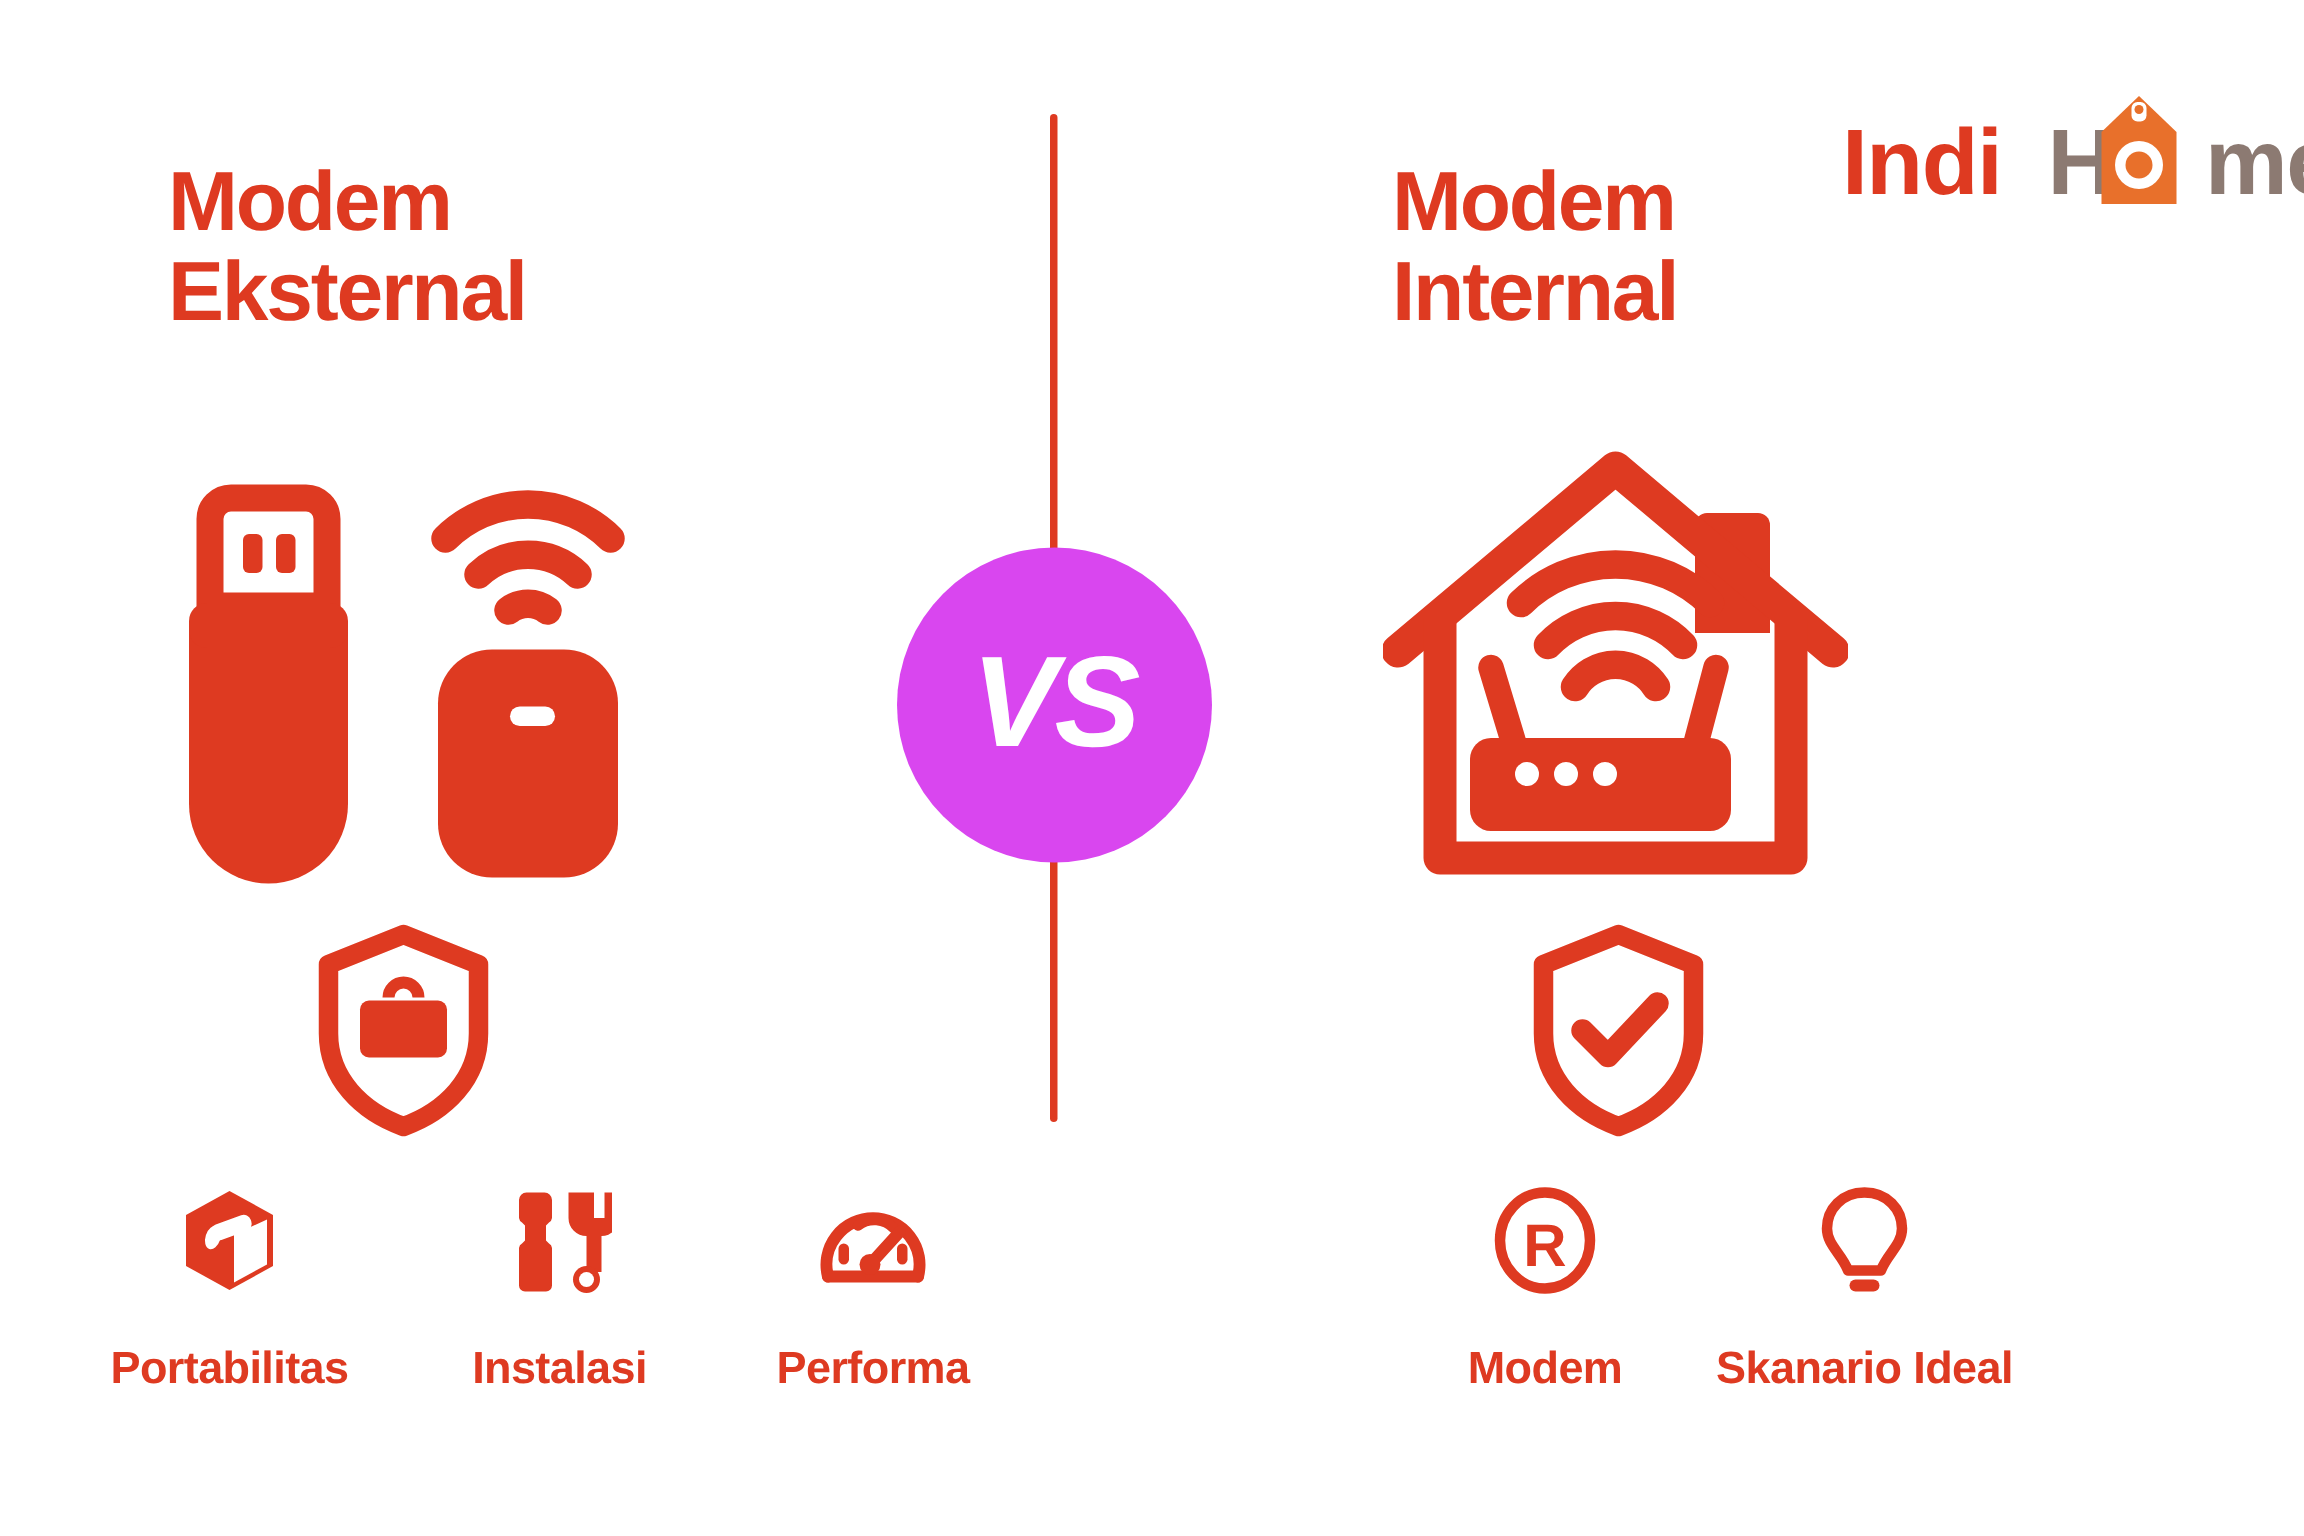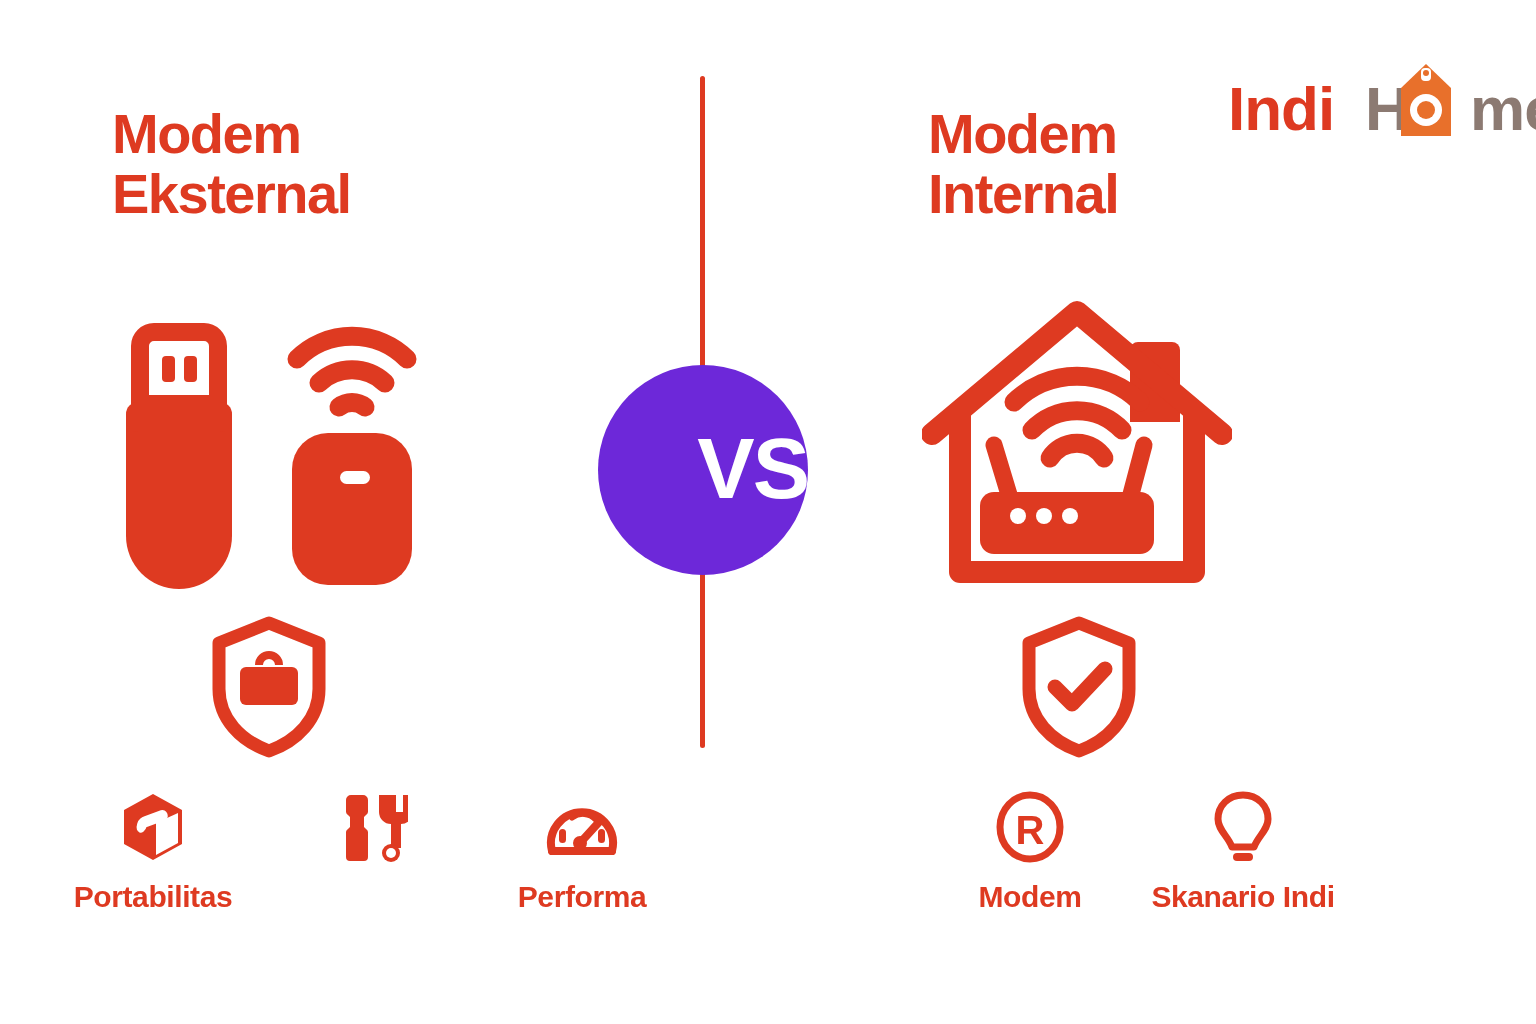--- a/index.html
+++ b/index.html
@@ -46,24 +46,25 @@
   }
 
   
   #vs-badge {
     position: absolute;
     left: 598px;
     top: 365px;
     width: 210px;
     height: 210px;
     border-radius: 50%;
-    background: #6d28d9;
+    background: #d946ef;
     display: flex;
     align-items: center;
-    justify-content: flex-end;
+    justify-content: center;
+    font-style: italic;
   }
   #vs-label {
     color: #ffffff;
     font-weight: 700;
     font-size: 86px;
     letter-spacing: -2px;
     line-height: 1;
     transform: translateY(-2px);
   }
 
@@ -110,21 +111,21 @@
     width: 230px;
     text-align: center;
   }
   .feature-icon {
     height: 78px;
     display: flex;
     align-items: center;
     justify-content: center;
   }
   .feature-label {
-    margin-top: 14px;
+    margin-top: 30px;
     color: #DE3A21;
     font-weight: 700;
     font-size: 30px;
     letter-spacing: -0.4px;
     white-space: nowrap;
   }
   #feature-0 { left: 38px;   }
   #feature-1 { left: 258px;  }
   #feature-2 { left: 467px;  }
   #feature-3 { left: 695px;  }
@@ -225,20 +226,21 @@
 
     <div class="feature" id="feature-1">
       <div class="feature-icon">
         <svg width="70" height="72" viewBox="0 0 70 72">
           <path d="M13 4 h12 a5 5 0 0 1 5 5 v12 a4 4 0 0 1 -2 3 l-2 2 v10 l2 2 a4 4 0 0 1 2 3 v25 a4 4 0 0 1 -4 4 h-14 a4 4 0 0 1 -4 -4 v-25 a4 4 0 0 1 2 -3 l2 -2 v-10 l-2 -2 a4 4 0 0 1 -2 -3 v-12 a5 5 0 0 1 5 -5 z" fill="#DE3A21"></path>
           <path d="M42 4 v17 l7 0 v-17 h10 v17 a12 12 0 0 1 -12 12 v24 h-10 v-24 a12 12 0 0 1 -12 -12 v-17 z" fill="#DE3A21" transform="translate(16 0)"></path>
           <circle cx="53" cy="62" r="9" fill="#DE3A21"></circle>
           <circle cx="53" cy="62" r="5" fill="#FFFFFF"></circle>
         </svg>
       </div>
+      <div class="feature-label">Instalasi</div>
     </div>
 
     <div class="feature" id="feature-2">
       <div class="feature-icon">
         <svg width="76" height="72" viewBox="0 0 76 72">
           <path d="M8 60 A31 31 0 1 1 68 60" fill="none" stroke="#DE3A21" stroke-width="8" stroke-linecap="round"></path>
           <path d="M8 60 h60" stroke="#DE3A21" stroke-width="8" stroke-linecap="round"></path>
           <path d="M28 26 A18 18 0 0 1 52 28" fill="none" stroke="#DE3A21" stroke-width="7" stroke-linecap="round"></path>
           <rect x="15" y="38" width="7" height="14" rx="3.5" fill="#DE3A21"></rect>
           <rect x="54" y="38" width="7" height="14" rx="3.5" fill="#DE3A21"></rect>
@@ -260,18 +262,18 @@
       <div class="feature-label">Modem</div>
     </div>
 
     <div class="feature" id="feature-5">
       <div class="feature-icon">
         <svg width="66" height="76" viewBox="0 0 66 76">
           <path d="M33 6 C48 6 58 17 58 30 C58 41 48 47 44 58 H22 C18 47 8 41 8 30 C8 17 18 6 33 6 Z" fill="none" stroke="#DE3A21" stroke-width="7" stroke-linejoin="round"></path>
           <rect x="23" y="64" width="20" height="8" rx="4" fill="#DE3A21"></rect>
         </svg>
       </div>
-      <div class="feature-label">Skanario Indi</div>
+      <div class="feature-label">Skanario Ideal</div>
     </div>
 
   </div>
 
 </div>
 
 </body></html>

